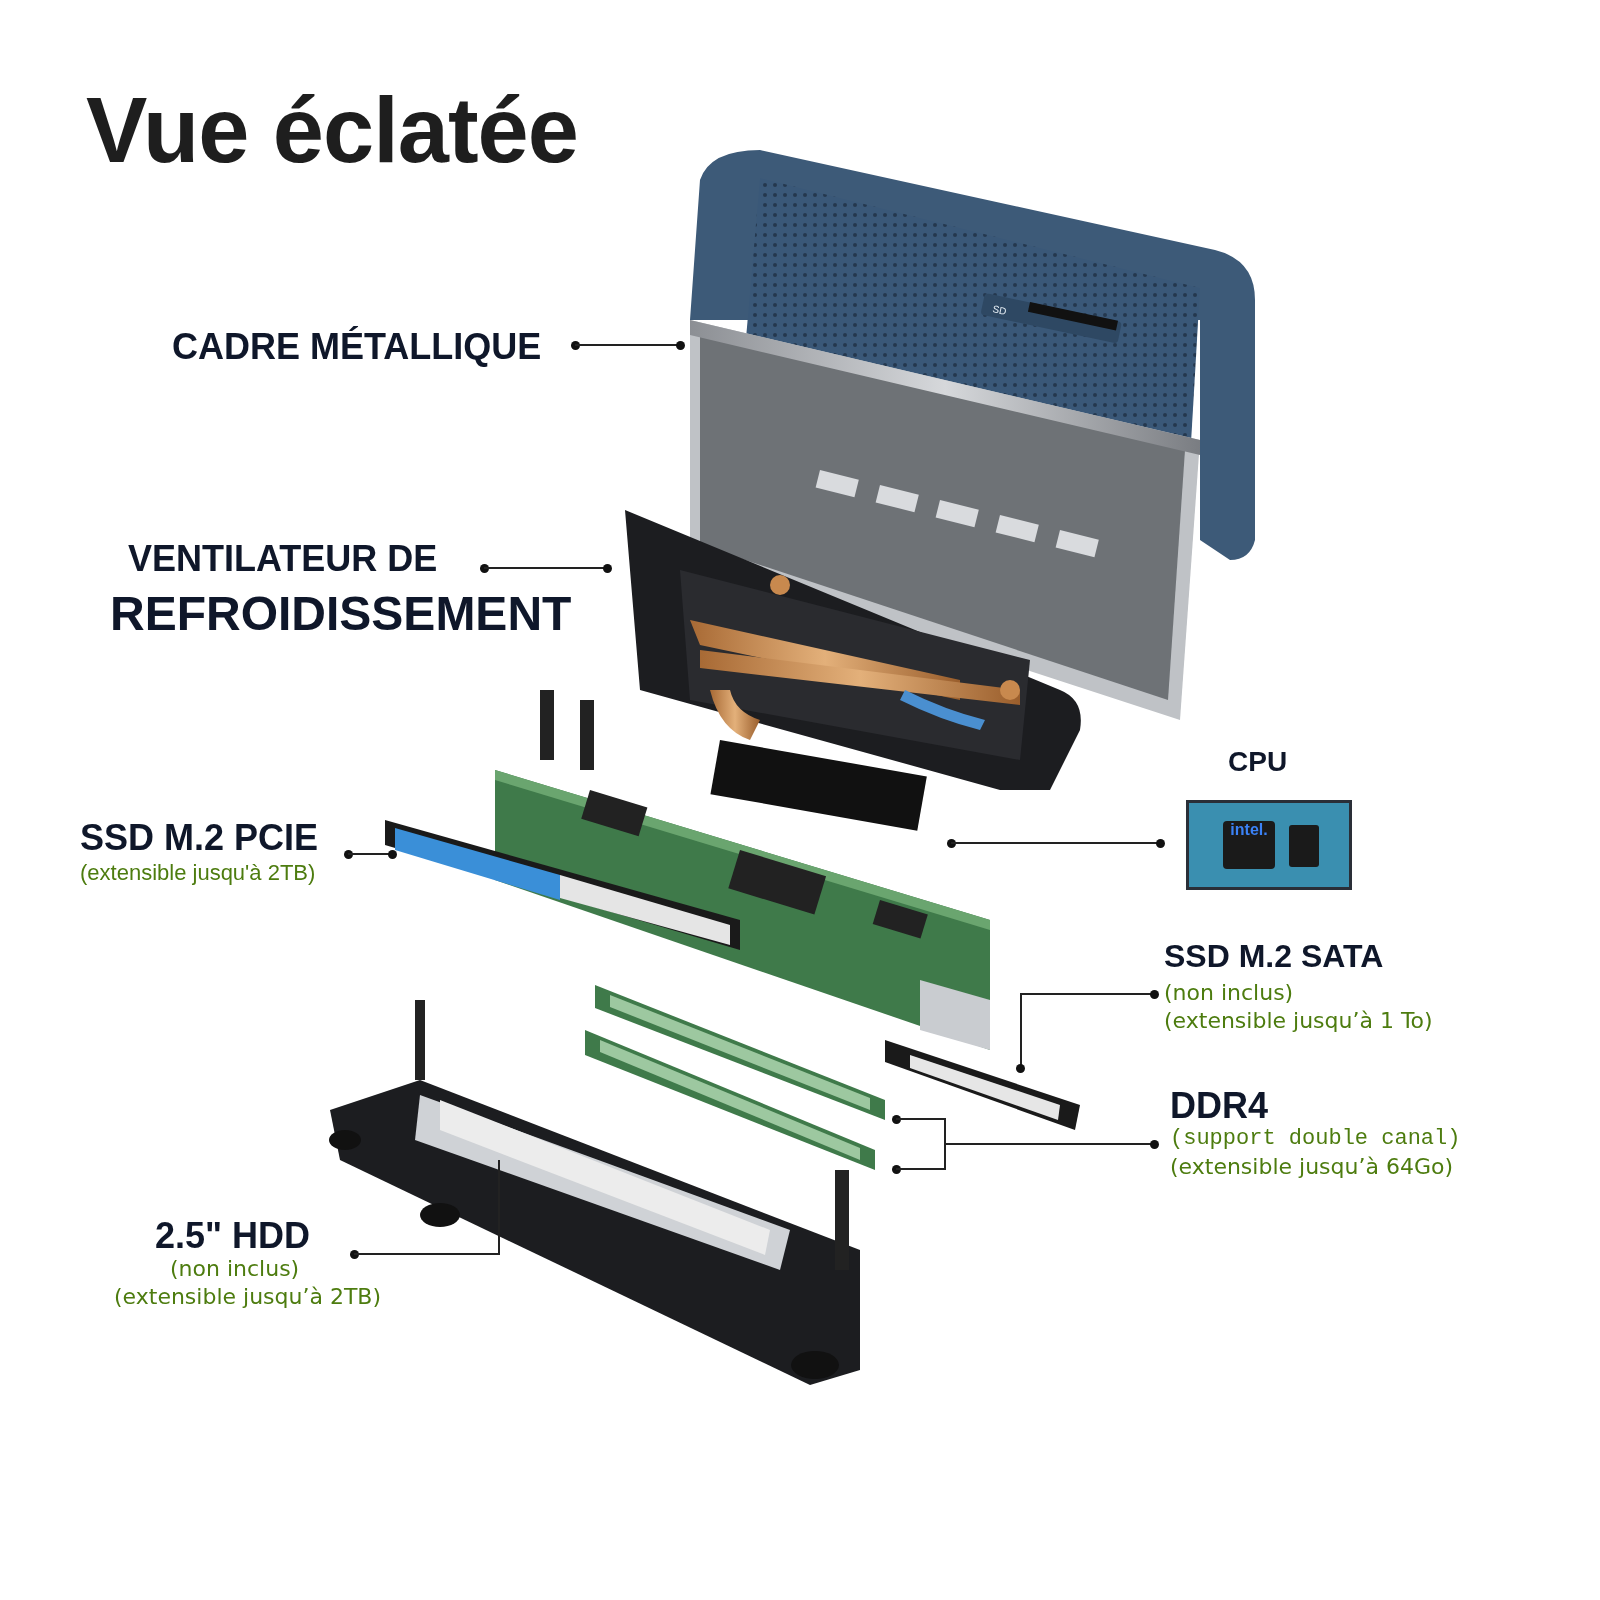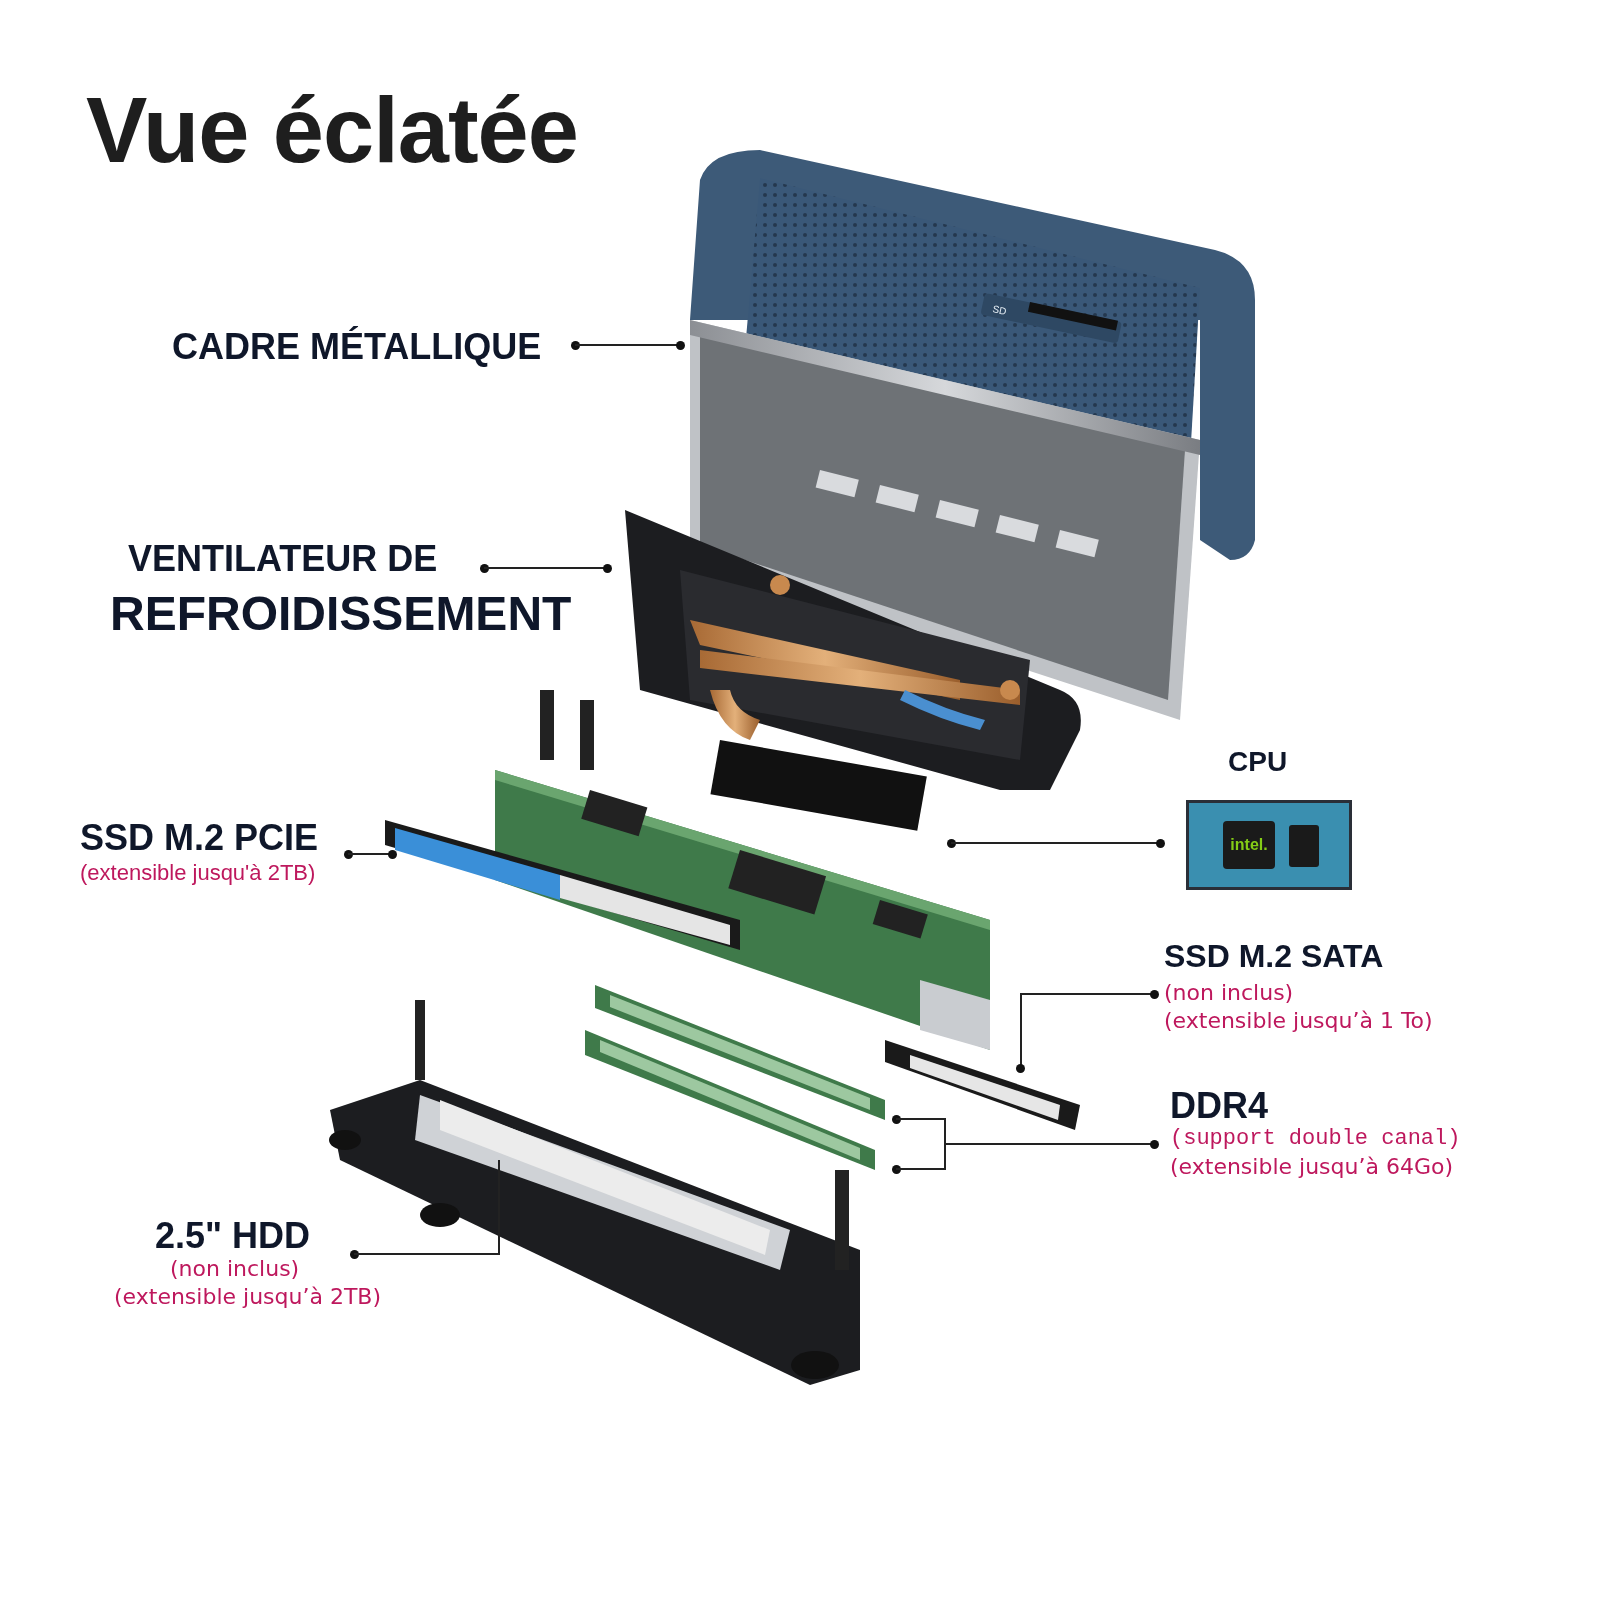--- a/index.html
+++ b/index.html
@@ -1,19 +1,19 @@
 <!DOCTYPE html>
 <html><head>
 <meta charset="utf-8">
 <style>
   html, body { margin:0; padding:0; background:#ffffff; }
   body { width:1600px; height:1600px; position:relative; overflow:hidden; font-family:"Liberation Sans", sans-serif; color:#1e1e1e; }
   .title { position:absolute; left:86px; top:78px; font-size:92px; font-weight:bold; letter-spacing:-1px; }
   .lbl { position:absolute; font-weight:bold; color:#0f172a; }
-  .sub { position:absolute; font-size:22px; color:#be185d; font-family:"DejaVu Sans", sans-serif; }
+  .sub { position:absolute; font-size:22px; color:#4d7c0f; font-family:"DejaVu Sans", sans-serif; }
   .line { position:absolute; background:#222; height:2px; }
   .vline { position:absolute; background:#222; width:2px; }
   .dot { position:absolute; width:9px; height:9px; border-radius:50%; background:#111; }
   svg.art { position:absolute; left:0; top:0; }
 </style>
 </head>
 <body>
 
 <div class="title">Vue éclatée</div>
 
@@ -121,21 +121,21 @@
 <div class="dot" style="left:603px;top:564px;"></div>
 
 <div class="lbl" style="left:80px;top:817px;font-size:36px;">SSD M.2 PCIE</div>
 <div class="sub" style="left:80px;top:860px;font-family:'Liberation Sans',sans-serif;font-size:22px;">(extensible jusqu'à 2TB)</div>
 <div class="dot" style="left:344px;top:850px;"></div>
 <div class="line" style="left:348px;top:853px;width:44px;"></div>
 <div class="dot" style="left:388px;top:850px;"></div>
 
 <div class="lbl" style="left:1228px;top:746px;font-size:28px;">CPU</div>
 <div style="position:absolute;left:1186px;top:800px;width:166px;height:90px;background:#3a8fb0;border:3px solid #2a2f38;box-sizing:border-box;">
-  <div style="position:absolute;left:34px;top:18px;width:52px;height:48px;background:#1a1a1a;border-radius:4px;color:#84cc16;font-weight:bold;font-size:16px;display:flex;align-items:center;justify-content:center;">
+  <div style="position:absolute;left:34px;top:18px;width:52px;height:48px;background:#1a1a1a;border-radius:4px;color:#3b82f6;font-weight:bold;font-size:16px;display:flex;align-items:flex-start;justify-content:center;">
     <span>intel.</span>
   </div>
   <div style="position:absolute;left:100px;top:22px;width:30px;height:42px;background:#1a1a1a;border-radius:3px;"></div>
 </div>
 <div class="dot" style="left:947px;top:839px;"></div>
 <div class="line" style="left:951px;top:842px;width:210px;"></div>
 <div class="dot" style="left:1156px;top:839px;"></div>
 
 <div class="lbl" style="left:1164px;top:938px;font-size:32px;">SSD M.2 SATA</div>
 <div class="sub" style="left:1164px;top:980px;">(non inclus)</div>

